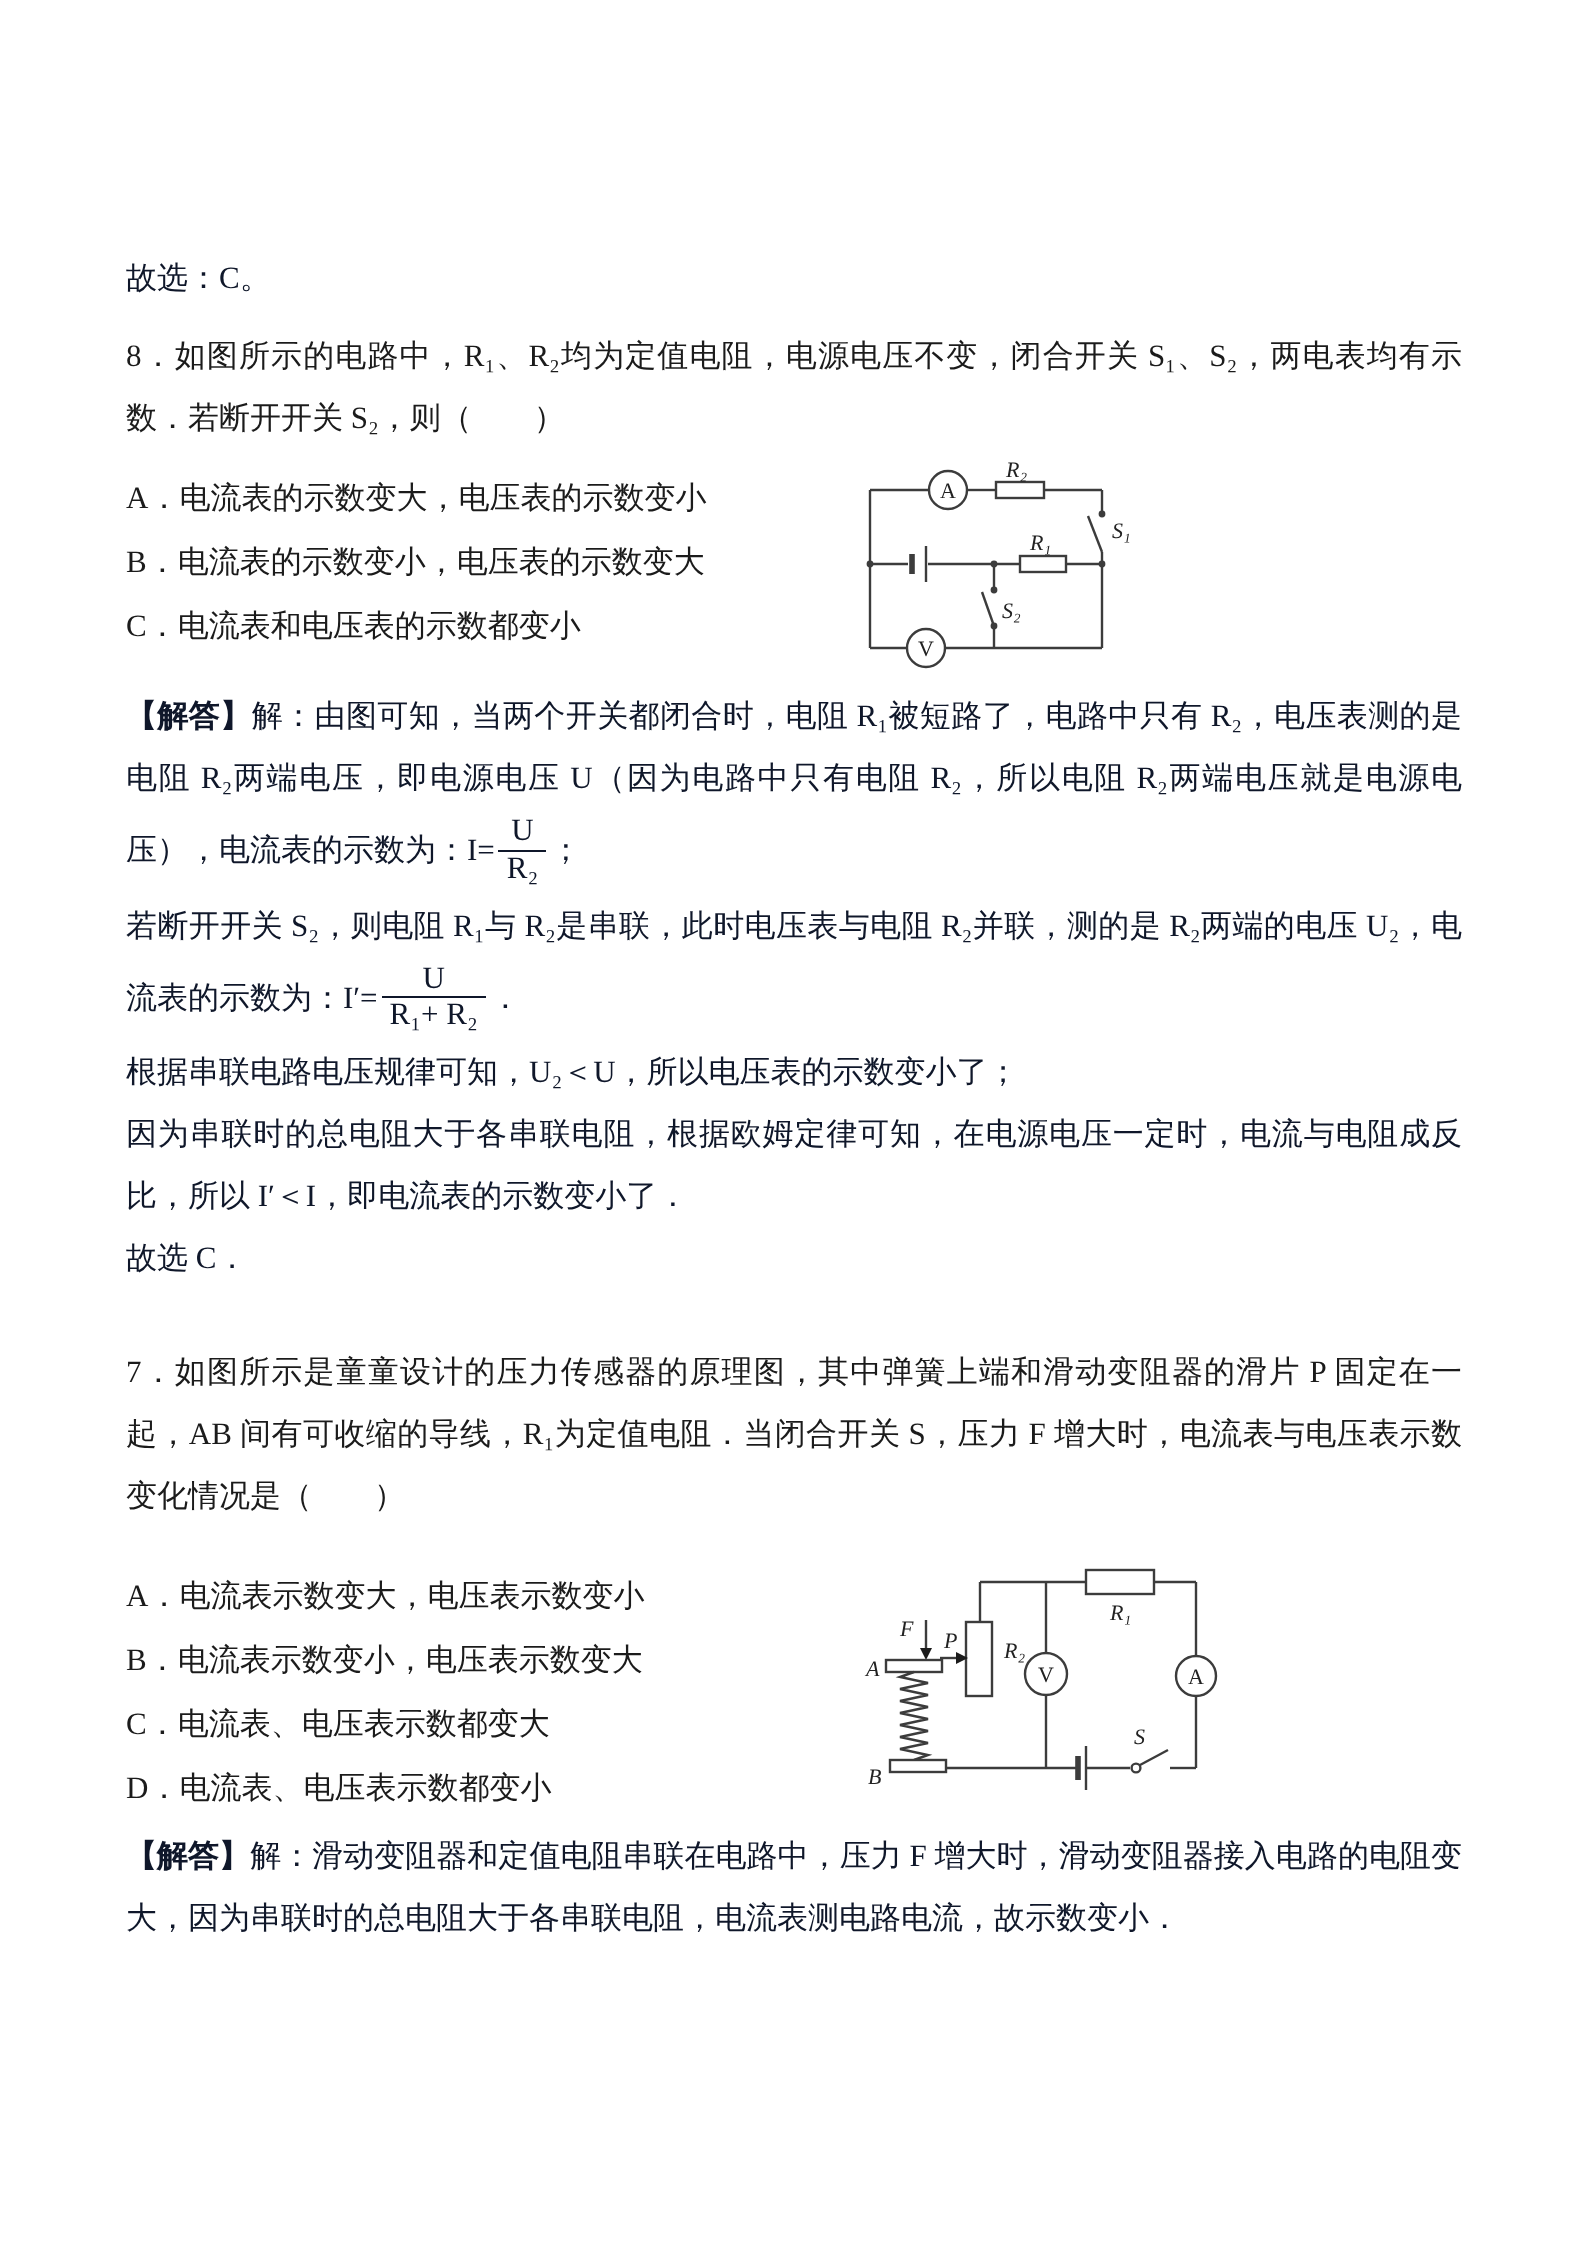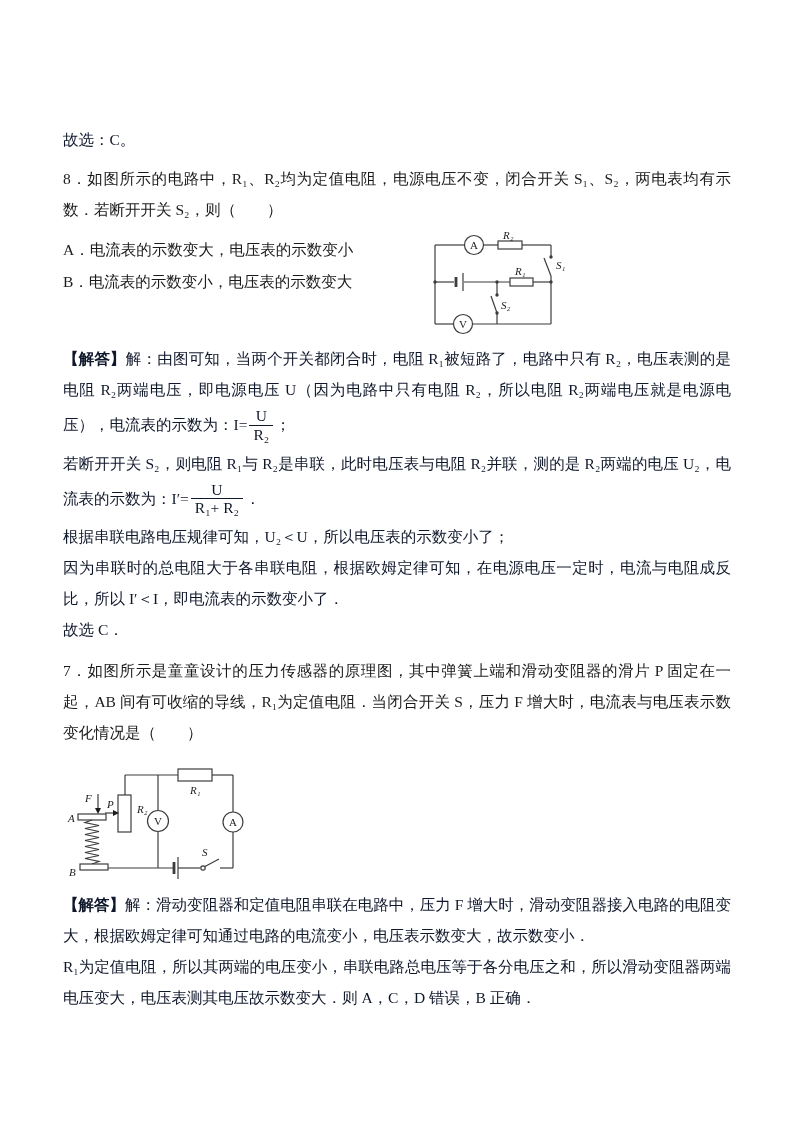--- a/index.html
+++ b/index.html
@@ -5,21 +5,21 @@
   html,body{margin:0;padding:0;background:#ffffff;}
   body{width:794px;height:1123px;overflow:hidden;
        font-family:"Liberation Serif","DejaVu Serif",serif;
        color:#1b1b1b;font-size:15.5px;line-height:31px;}
   .page{padding:124px 63px 0 63px;width:668px;}
   p{margin:0;text-align:justify;}
   .red{color:#0f172a;}
   .black{color:#1b1b1b;}
   .mt8{margin-top:8px;}
   .mt4{margin-top:4px;}
-  .mt10{margin-top:10px;}
+  .mt10{margin-top:26px;}
   .mt2{margin-top:2px;}
   .sol-label{font-weight:bold;}
   .q-row{display:flex;align-items:flex-start;}
   .options{flex:1;padding-top:5px;}
   .options .opt{line-height:31px;margin-bottom:1px;}
   .circuit1{width:150px;margin-right:158px;margin-top:0;flex:none;}
   .circuit2{width:200px;margin-right:103px;margin-top:-10px;flex:none;}
   .frac{display:inline-block;vertical-align:middle;text-align:center;
         line-height:1.15;margin:2px 2px 4px 2px;}
   .frac .num{display:block;padding:0 4px;}
@@ -39,20 +39,21 @@
 <div class="page">
 
   <p class="red">故选：C。</p>
 
   <p class="black mt8">8．如图所示的电路中，R₁、R₂均为定值电阻，电源电压不变，闭合开关 S₁、S₂，两电表均有示数．若断开开关 S₂，则（　　）</p>
 
   <div class="q-row mt4">
     <div class="options">
       <div class="opt black">A．电流表的示数变大，电压表的示数变小</div>
       <div class="opt black">B．电流表的示数变小，电压表的示数变大</div>
+      <div class="opt black">C．电流表和电压表的示数都变小</div>
     </div>
 
     <svg class="circuit1" viewBox="0 0 150 112" width="150" height="112">
       <g>
         <line class="wire" x1="12" y1="16" x2="42" y2="16"></line>
         <line class="wire" x1="61" y1="16" x2="75" y2="16"></line>
         <line class="wire" x1="99" y1="16" x2="128" y2="16"></line>
         <line class="wire" x1="12" y1="16" x2="12" y2="95"></line>
         <line class="wire" x1="128" y1="16" x2="128" y2="28"></line>
         <line class="wire" x1="128" y1="47" x2="128" y2="95"></line>
@@ -107,20 +108,26 @@
   <p class="red">
     <span>若断开开关 S₂，则电阻 R₁与 R₂是串联，此时电压表与电阻 R₂并联，测的是 R₂两端的电压 U₂，电流表的示数为：I′=</span><span class="frac"><span class="num">U</span><span class="den">R₁+ R₂</span></span><span>．</span>
   </p>
   <p class="red">根据串联电路电压规律可知，U₂＜U，所以电压表的示数变小了；</p>
   <p class="red">因为串联时的总电阻大于各串联电阻，根据欧姆定律可知，在电源电压一定时，电流与电阻成反比，所以 I′＜I，即电流表的示数变小了．</p>
   <p class="red">故选 C．</p>
 
   <p class="black mt10">7．如图所示是童童设计的压力传感器的原理图，其中弹簧上端和滑动变阻器的滑片 P 固定在一起，AB 间有可收缩的导线，R₁为定值电阻．当闭合开关 S，压力 F 增大时，电流表与电压表示数变化情况是（　　）</p>
 
   <div class="q-row" style="margin-top:14px;">
+    <div class="options">
+      <div class="opt black">A．电流表示数变大，电压表示数变小</div>
+      <div class="opt black">B．电流表示数变小，电压表示数变大</div>
+      <div class="opt black">C．电流表、电压表示数都变大</div>
+      <div class="opt black">D．电流表、电压表示数都变小</div>
+    </div>
 
     <svg class="circuit2" viewBox="0 0 200 135" width="200" height="135">
       <g>
         <line class="wire" x1="62" y1="23" x2="115" y2="23"></line>
         <line class="wire" x1="149" y1="23" x2="170" y2="23"></line>
         <line class="wire" x1="62" y1="23" x2="62" y2="43"></line>
         <line class="wire" x1="95" y1="23" x2="95" y2="58"></line>
         <line class="wire" x1="95" y1="80" x2="95" y2="116"></line>
         <line class="wire" x1="170" y1="23" x2="170" y2="60"></line>
         <line class="wire" x1="170" y1="80" x2="170" y2="116"></line>
@@ -169,17 +176,16 @@
       </g>
       <g>
         <circle class="comp" cx="140" cy="116" r="2.2"></circle>
         <line class="wire" x1="142" y1="114.5" x2="156" y2="107"></line>
         <text class="it" x="139" y="104">S</text>
       </g>
     </svg>
   </div>
 
   <p class="red mt2">
-    <span class="sol-label">【解答】</span><span>解：滑动变阻器和定值电阻串联在电路中，压力 F 增大时，滑动变阻器接入电路的电阻变大，根据欧姆定律可知通过电路的电流变小，电压表示数变大，故示数变小．</span>
+    <span class="sol-label">【解答】</span><span>解：滑动变阻器和定值电阻串联在电路中，压力 F 增大时，滑动变阻器接入电路的电阻变大，因为串联时的总电阻大于各串联电阻，电流表测电路电流，故示数变小．</span>
   </p>
-  <p class="red">R₁为定值电阻，所以其两端的电压变小，串联电路总电压等于各分电压之和，所以滑动变阻器两端电压变大，电压表测其电压故示数变大．则 A，C，D 错误，B 正确．</p>
 
 </div>
 
 </body></html>

